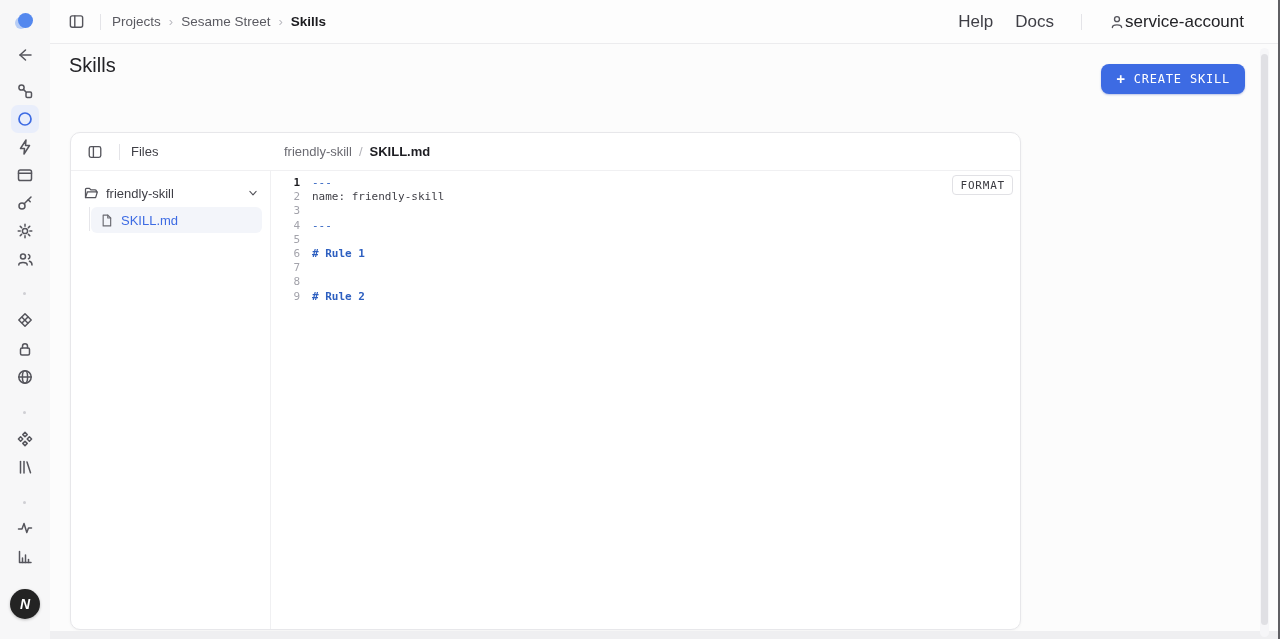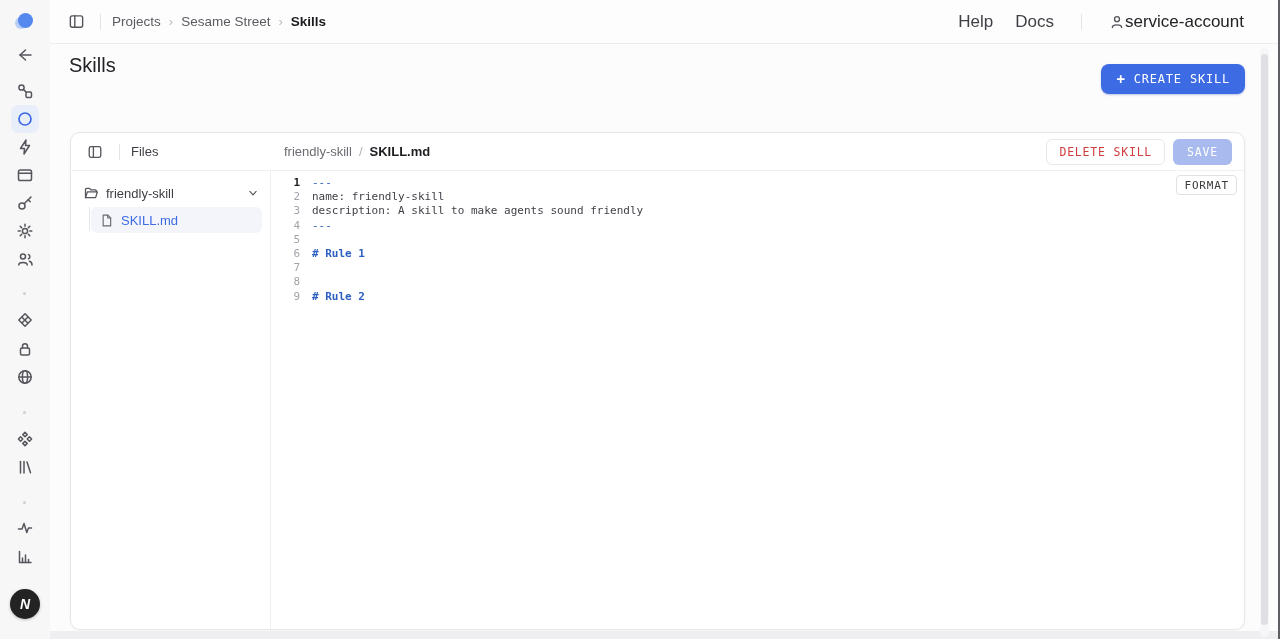--- a/index.html
+++ b/index.html
@@ -50,21 +50,21 @@
   .page-desc{position:absolute;left:19px;top:41px;font-size:13.5px;color:#4c4c53;}
   .learn-more{font-family:"DejaVu Sans Mono",monospace;font-size:12px;color:#3a3a40;text-decoration:underline;
     letter-spacing:.5px;cursor:pointer;margin-left:3px;}
   .ext-arrow{color:#8d8d93;font-size:12px;margin-left:3px;}
   .create-btn{position:absolute;right:35px;top:20px;height:30px;padding:0 15px;border:none;border-radius:8px;
     background:var(--accent);color:#fff;font-family:"DejaVu Sans Mono",monospace;font-size:12px;
     letter-spacing:1px;display:flex;align-items:center;gap:8px;cursor:pointer;box-shadow:0 1px 2px rgba(40,70,180,.3);}
   .create-btn .plus{font-size:14px;font-weight:bold;}
 
   
-  .card{position:absolute;left:20px;top:88px;width:1175px;height:498px;background:#fff;border:1px solid #e7e7ea;
+  .card{position:absolute;left:20px;top:88px;width:951px;height:498px;background:#fff;border:1px solid #e7e7ea;
     border-radius:10px;box-shadow:0 1px 3px rgba(0,0,0,.04);display:flex;flex-direction:column;overflow:hidden;}
   .card-head{height:38px;flex:0 0 38px;border-bottom:1px solid #f0f0f2;display:flex;align-items:center;}
   .card-head-left{width:200px;flex:0 0 200px;display:flex;align-items:center;padding-left:11px;}
   .files-label{font-size:13px;color:#3f3f46;}
   .path{display:flex;align-items:center;gap:7px;font-size:13px;margin-left:13px;}
   .path-folder{color:#6b6b72;cursor:pointer;}
   .path-sep{color:#b2b2b8;}
   .path-file{color:#1d1d22;font-weight:700;}
   .card-head-actions{margin-left:auto;display:flex;align-items:center;gap:8px;padding-right:12px;}
   .btn-mono{font-family:"DejaVu Sans Mono",monospace;letter-spacing:.8px;cursor:pointer;}
@@ -284,24 +284,20 @@
               </svg>
             </button>
             <span class="vdiv"></span>
             <span class="files-label">Files</span>
           </div>
           <div class="path">
             <span class="path-folder">friendly-skill</span>
             <span class="path-sep">/</span>
             <span class="path-file">SKILL.md</span>
           </div>
-          <div class="card-head-actions">
-            <button class="delete-btn btn-mono">DELETE SKILL</button>
-            <button class="save-btn btn-mono">SAVE</button>
-          </div>
         </div>
 
         <div class="card-body">
           <div class="files-panel">
             <div class="tree-row">
               <svg width="16" height="16" viewBox="0 0 18 18">
                 <path d="M2.8 14.2 V5 a1.2 1.2 0 0 1 1.2-1.2 h3.3 L9 5.6 h4.8 a1.2 1.2 0 0 1 1.2 1.2 v.8"></path>
                 <path d="M2.8 14.2 L5 7.6 H16.2 L14.2 14.2 Z"></path>
               </svg>
               <span>friendly-skill</span>
@@ -318,21 +314,21 @@
                 <span>SKILL.md</span>
               </div>
             </div>
           </div>
 
           <div class="editor">
             <button class="format-btn btn-mono">FORMAT</button>
             <div>
                 <div class="code-line"><span class="gutter active">1</span><span class="code-text meta">---</span></div>
                 <div class="code-line"><span class="gutter">2</span><span class="code-text plain">name: friendly-skill</span></div>
-                <div class="code-line"><span class="gutter">3</span><span class="code-text plain">description: A skill to make agents sound friendly</span></div>
+                <div class="code-line"><span class="gutter">3</span></div>
                 <div class="code-line"><span class="gutter">4</span><span class="code-text meta">---</span></div>
                 <div class="code-line"><span class="gutter">5</span><span class="code-text plain"></span></div>
                 <div class="code-line"><span class="gutter">6</span><span class="code-text heading"># Rule 1</span></div>
                 <div class="code-line"><span class="gutter">7</span></div>
                 <div class="code-line"><span class="gutter">8</span><span class="code-text plain"></span></div>
                 <div class="code-line"><span class="gutter">9</span><span class="code-text heading"># Rule 2</span></div>
               </div>
           </div>
         </div>
       </section>

